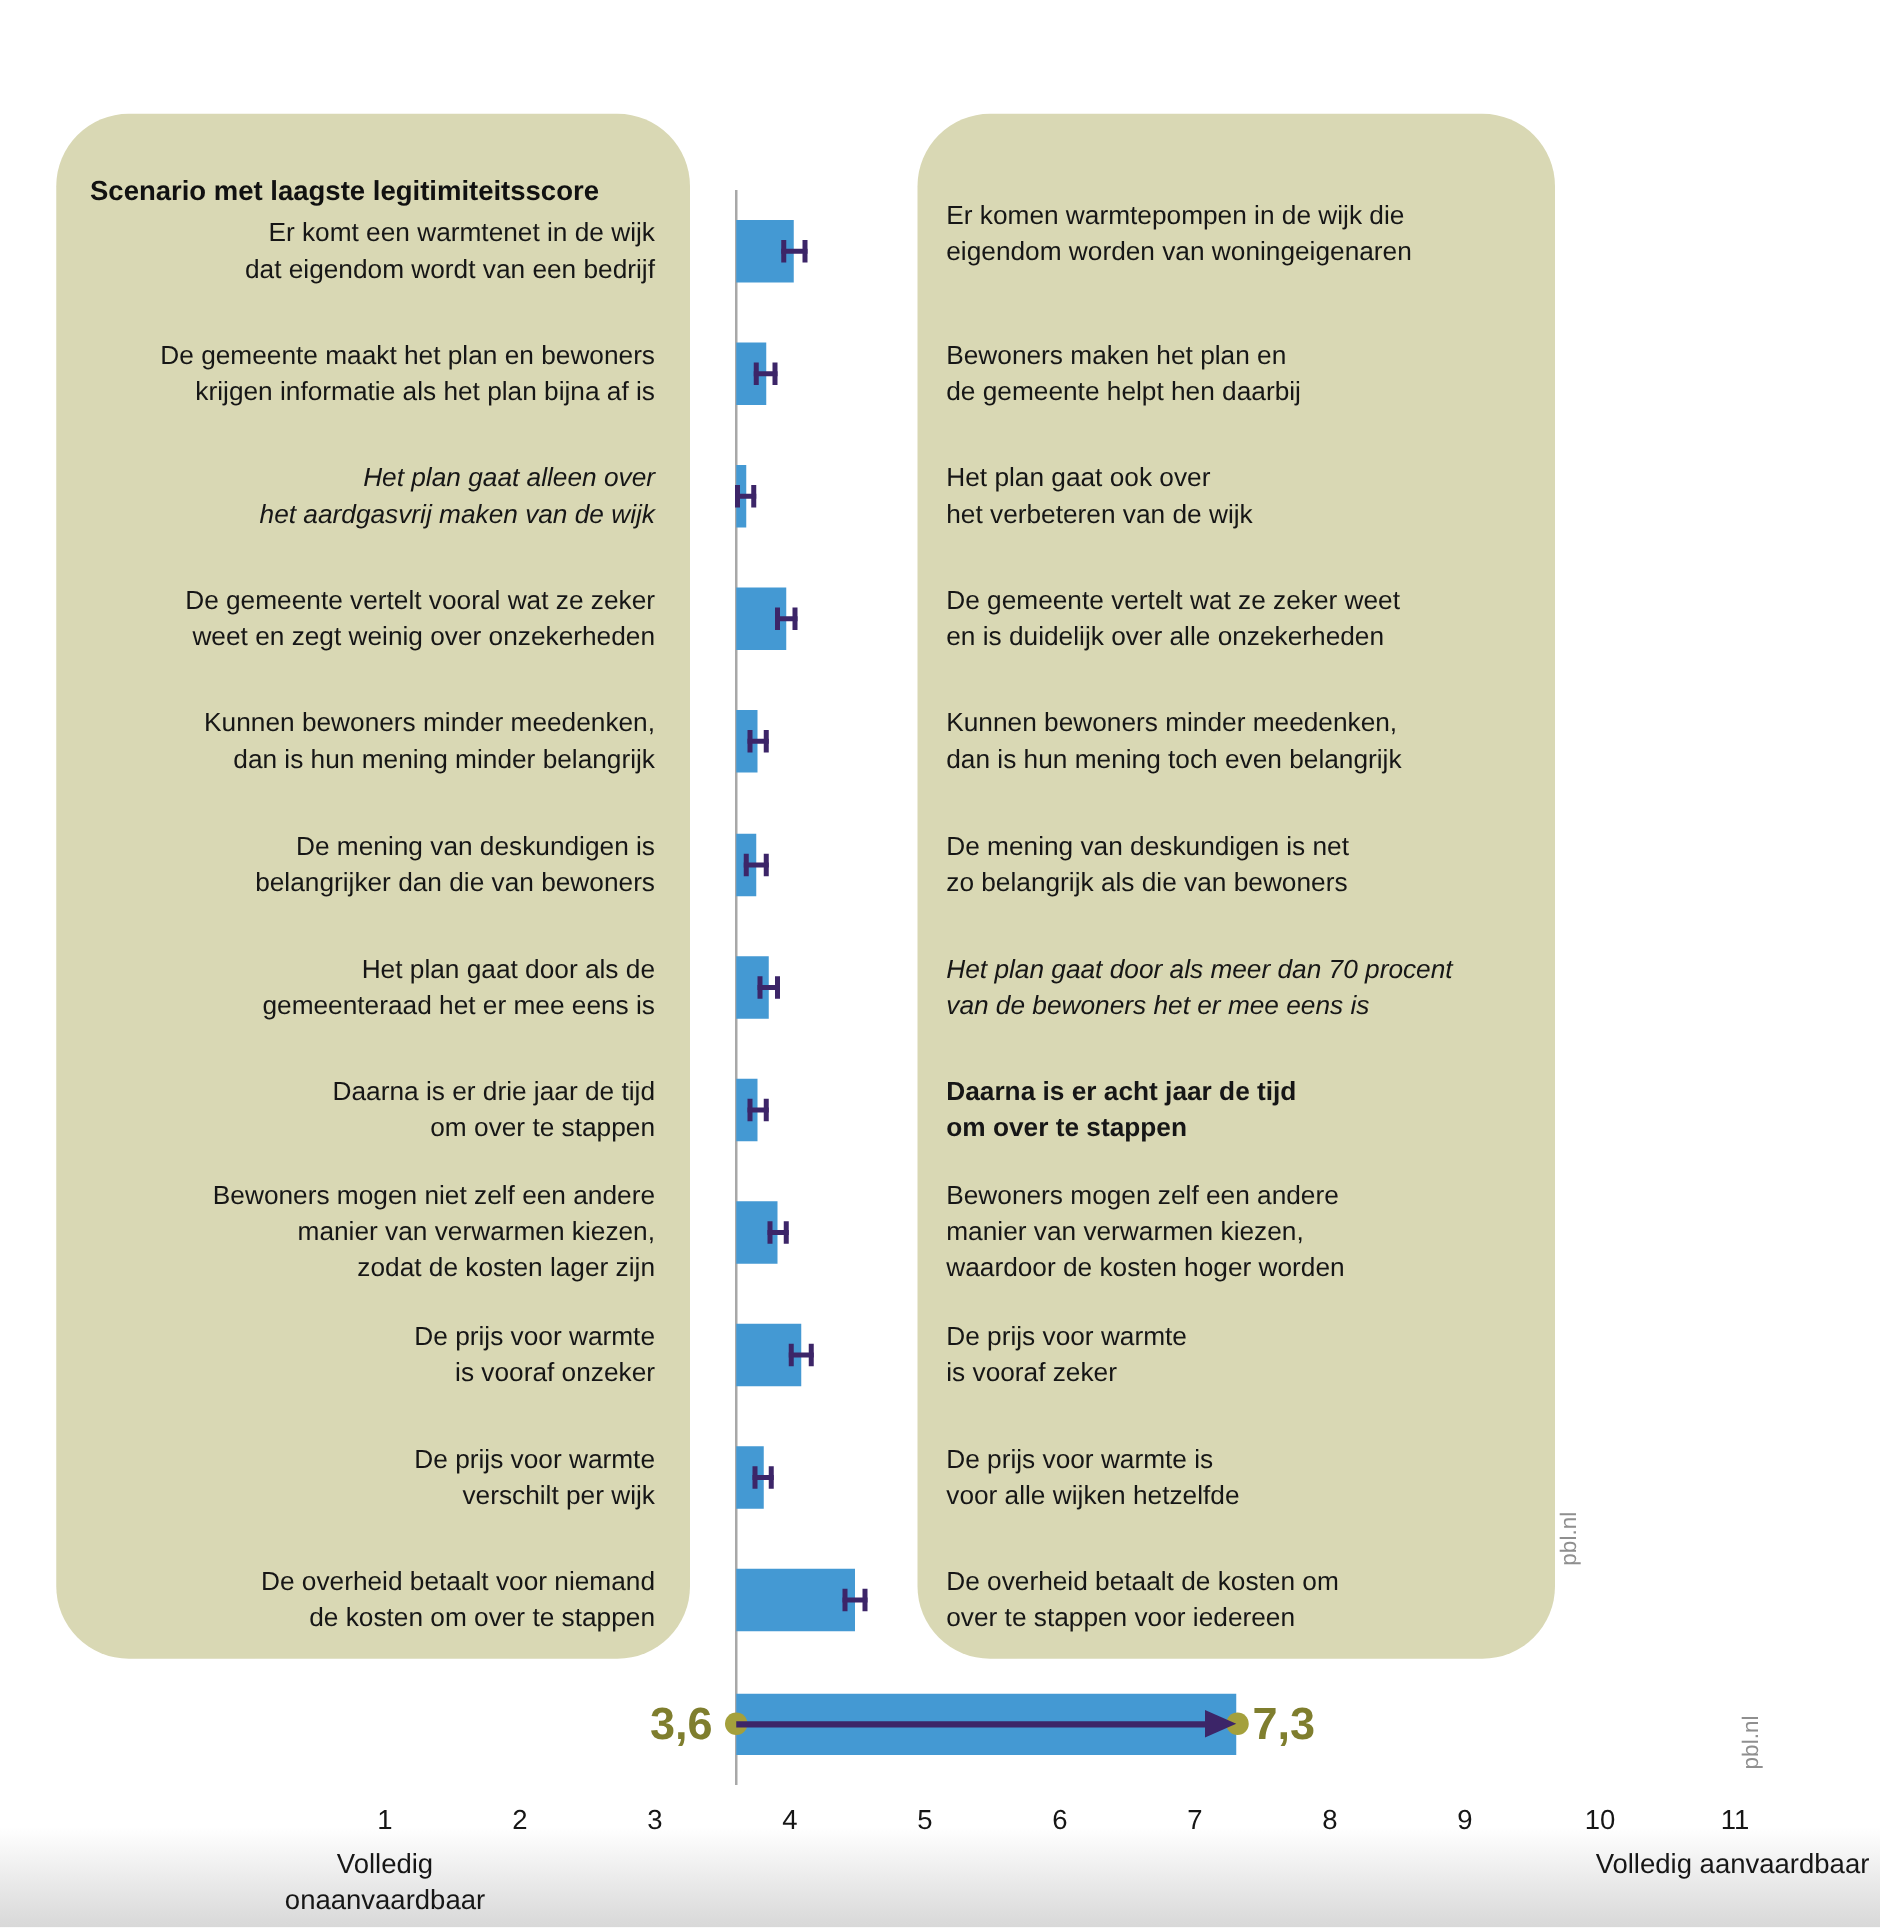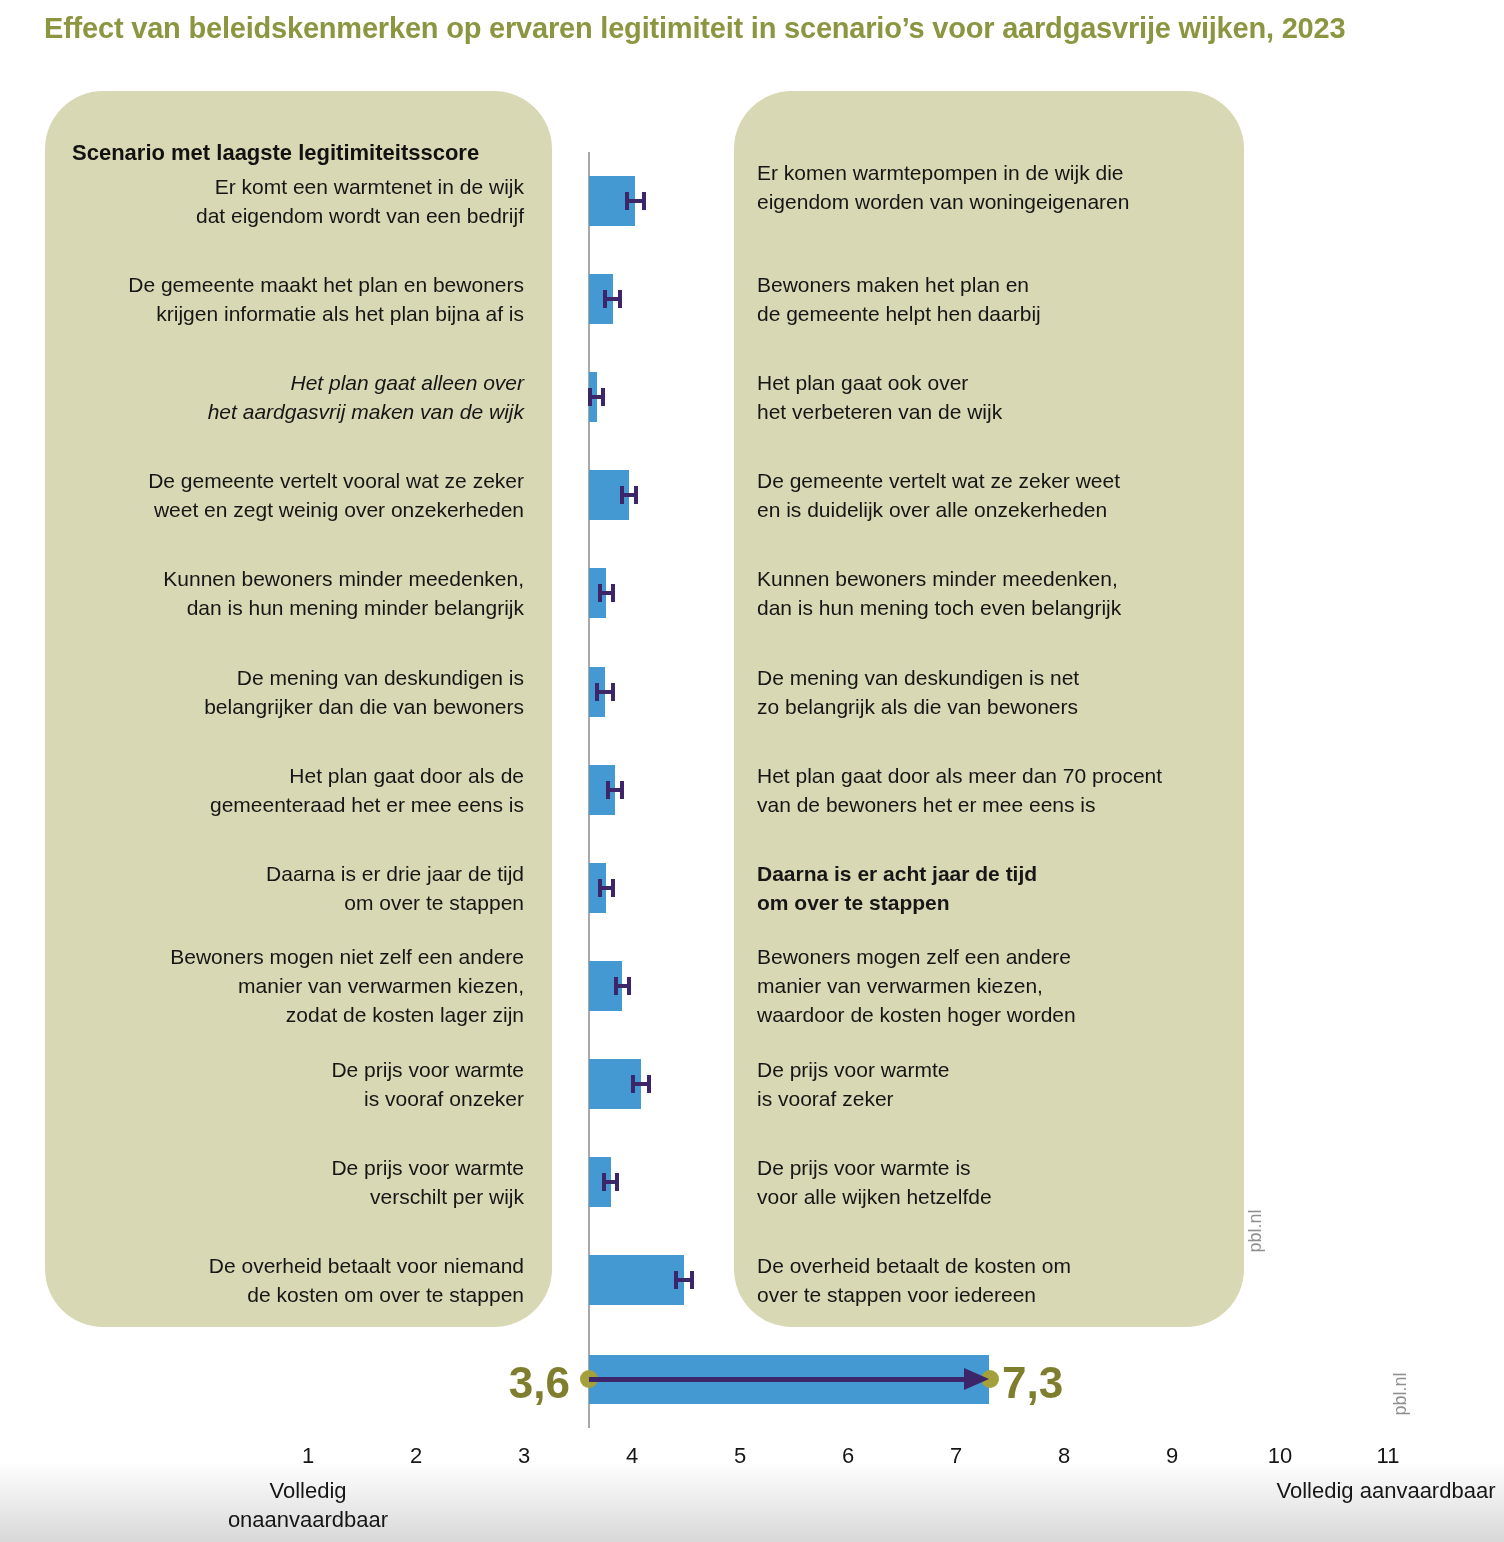--- a/index.html
+++ b/index.html
@@ -55,21 +55,21 @@
   .summary-arrow-line{
     position:absolute;left:589px;top:1377px;width:375px;height:5px;
     background:var(--error-purple,#3C2568);z-index:4;
   }
   .summary-arrow-head{
     position:absolute;left:964px;top:1368px;width:0;height:0;z-index:4;
     border-left:25px solid var(--error-purple,#3C2568);
     border-top:11.5px solid transparent;border-bottom:11.5px solid transparent;
   }
   .summary-num{
-    position:absolute;top:1358px;font-size:44px;font-weight:bold;
+    position:absolute;top:1358px;font-size:36px;font-weight:bold;
     color:var(--number-olive,#7F7E2E);z-index:4;
   }
   .summary-num.low{left:494px;width:76px;text-align:right;}
   .summary-num.high{left:1002px;}
   .tick{
     position:absolute;top:1443px;transform:translateX(-50%);
     font-size:22px;color:#161616;z-index:2;
   }
   .axis-sublabel{
     position:absolute;top:1476px;width:230px;text-align:center;
@@ -85,21 +85,20 @@
   .watermark.w2{left:1370px;top:1384px;}
   .bottom-fade{
     position:absolute;left:0;right:0;bottom:0;height:80px;z-index:0;
     background:linear-gradient(to bottom, rgba(217,217,217,0), #d8d8d8);
   }
 </style>
 </head>
 <body>
 
 <div class="page">
-  <h1 class="title">Effect van beleidskenmerken op ervaren legitimiteit in scenario’s voor aardgasvrije wijken, 2023</h1>
 
   <div class="panel left"></div>
   <div class="panel right"></div>
 
   <div class="panel-header left">Scenario met laagste legitimiteitsscore</div>
 
   <div class="axis-line"></div>
 
   <div id="rows-layer">
       <div class="row-label left" style="top: 135px; height: 132px;">Er komt een warmtenet in de wijk
@@ -157,21 +156,21 @@
       <div class="row-label right" style="top: 625.5px; height: 132px;">De mening van deskundigen is net
 zo belangrijk als die van bewoners</div>
       <div class="bar" style="left: 589px; top: 666.5px; width: 16.2px;"></div>
       <div class="errbar" style="left: 595.48px; width: 19.44px; top: 682.5px;">
         <div class="line"></div>
         <div class="cap l"></div>
         <div class="cap r"></div>
       </div>
       <div class="row-label left" style="top: 723.6px; height: 132px;">Het plan gaat door als de
 gemeenteraad het er mee eens is</div>
-      <div class="row-label right" style="top: 723.6px; height: 132px;">Het plan gaat door als meer dan 70 procent
+      <div class="row-label right" style="top: 723.6px; height: 132px; font-style: italic;">Het plan gaat door als meer dan 70 procent
 van de bewoners het er mee eens is</div>
       <div class="bar" style="left: 589px; top: 764.6px; width: 25.92px;"></div>
       <div class="errbar" style="left: 606.28px; width: 17.28px; top: 780.6px;">
         <div class="line"></div>
         <div class="cap l"></div>
         <div class="cap r"></div>
       </div>
       <div class="row-label left" style="top: 821.7px; height: 132px;">Daarna is er drie jaar de tijd
 om over te stappen</div>
       <div class="row-label right" style="top: 821.7px; height: 132px; font-weight: bold;">Daarna is er acht jaar de tijd

